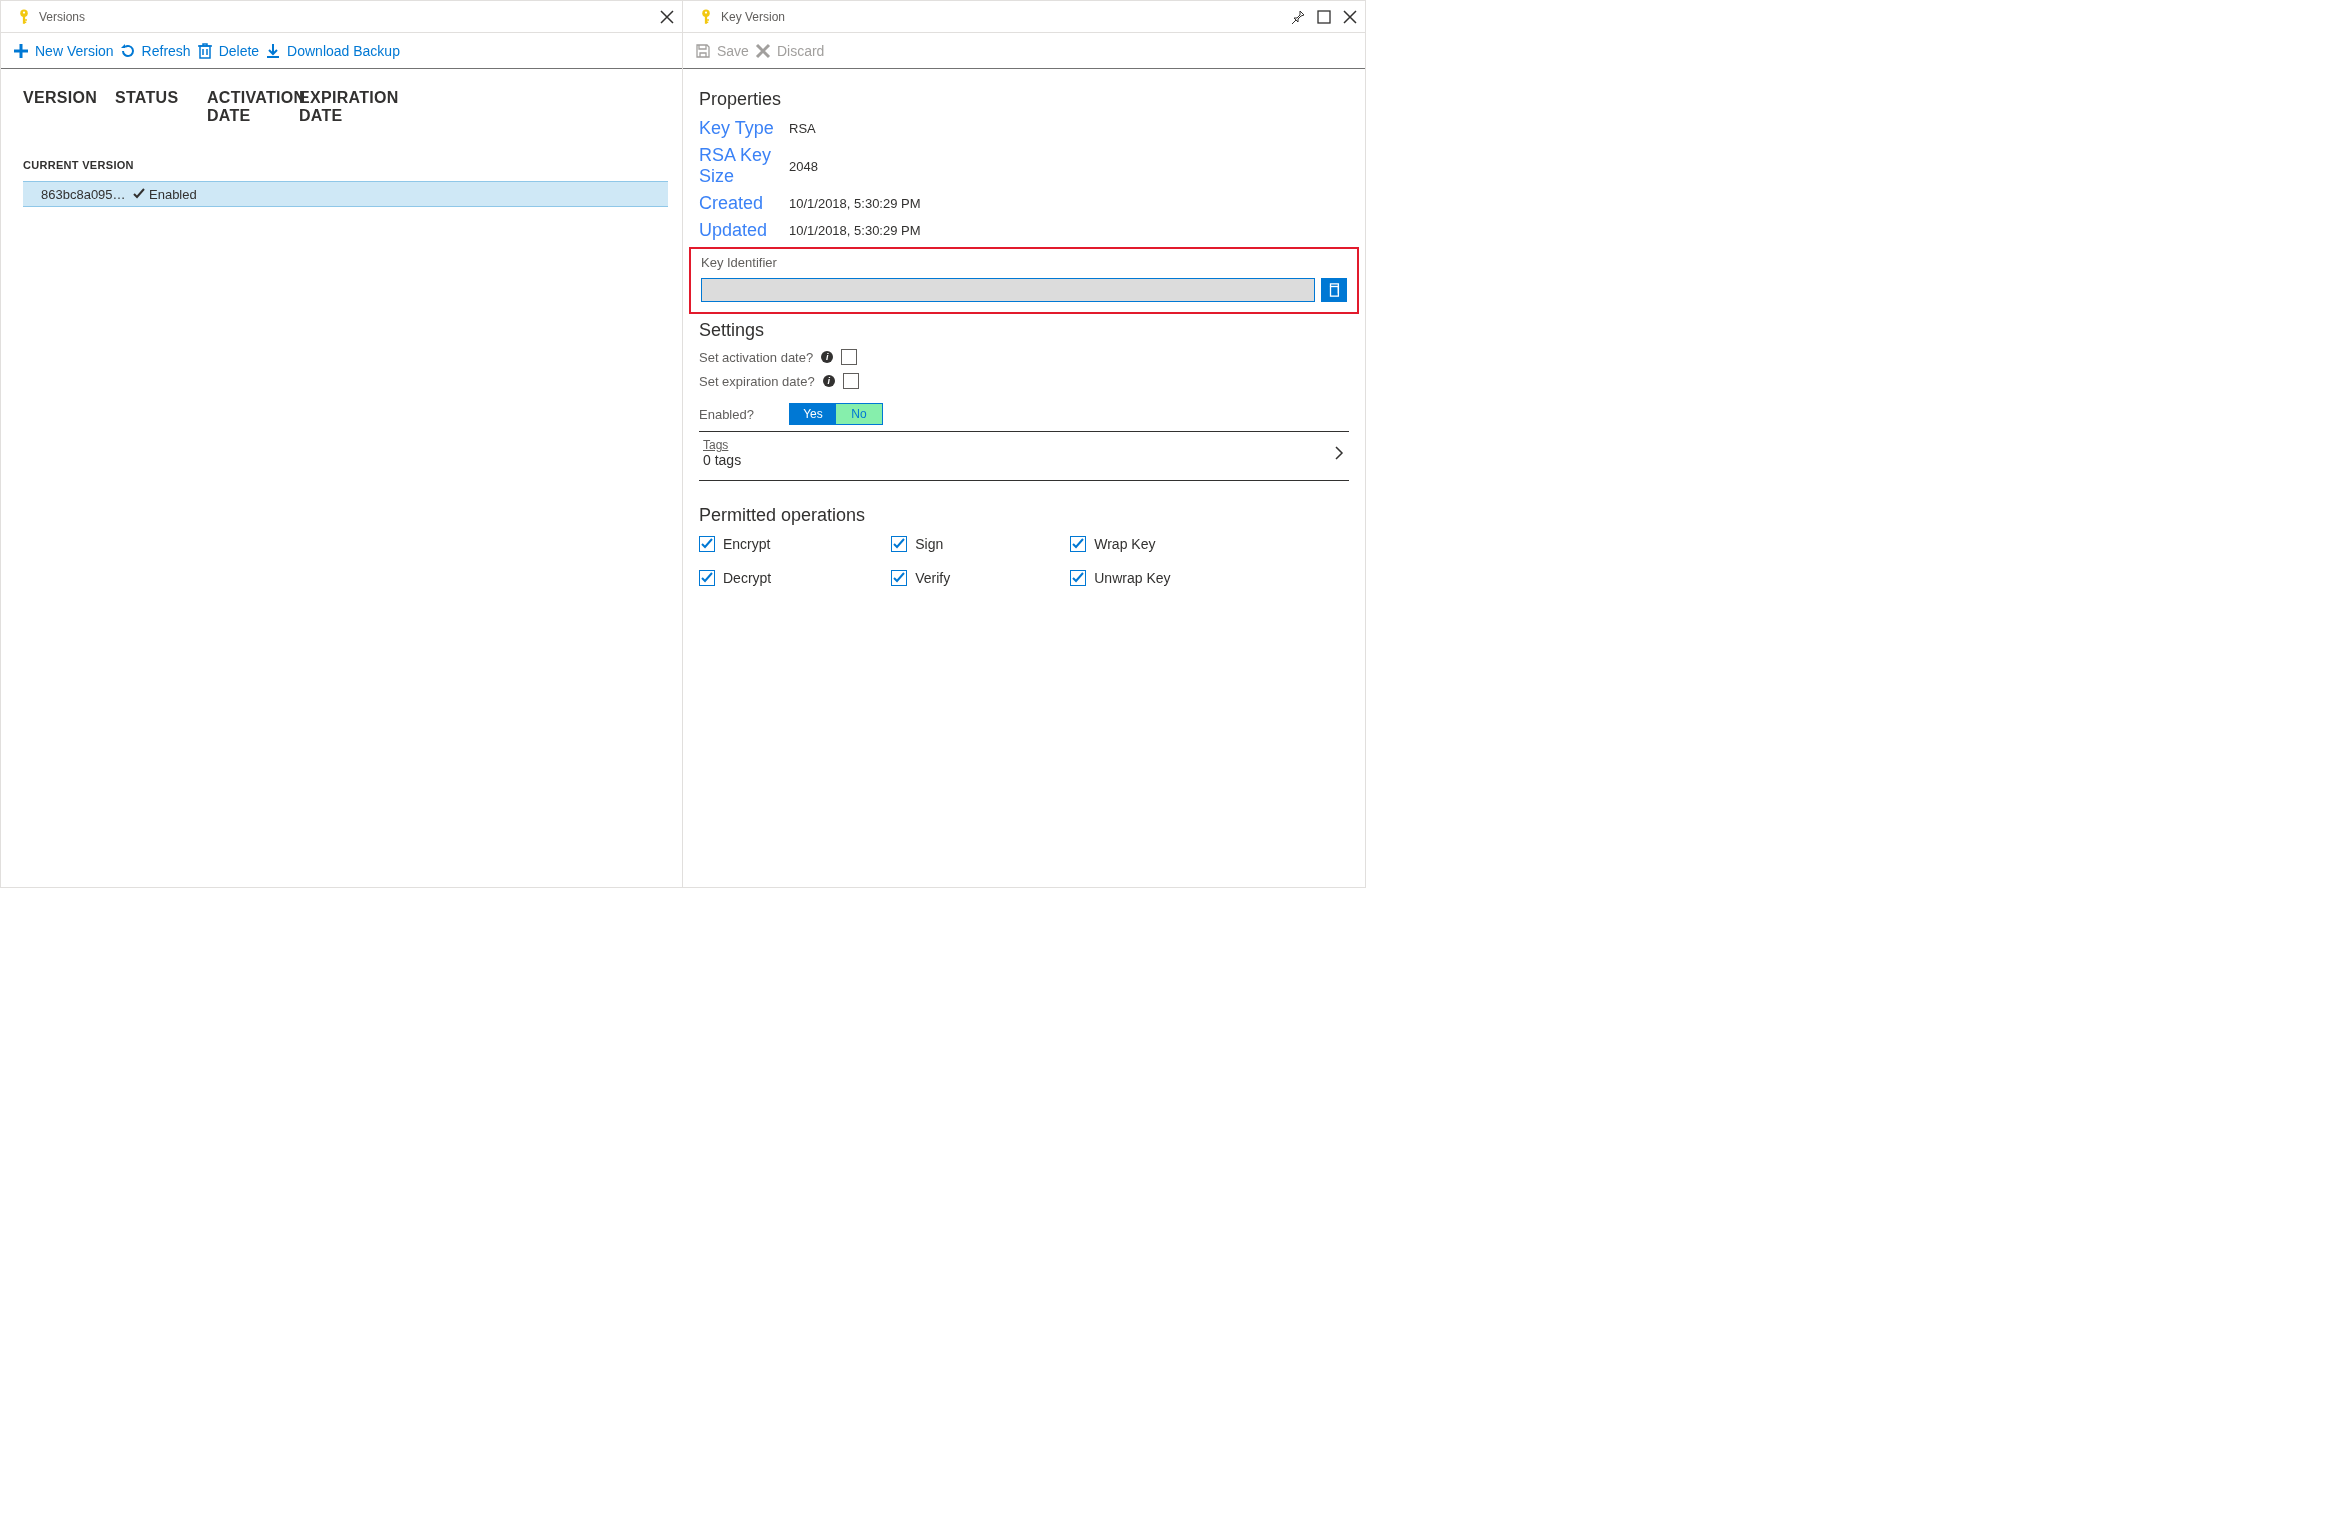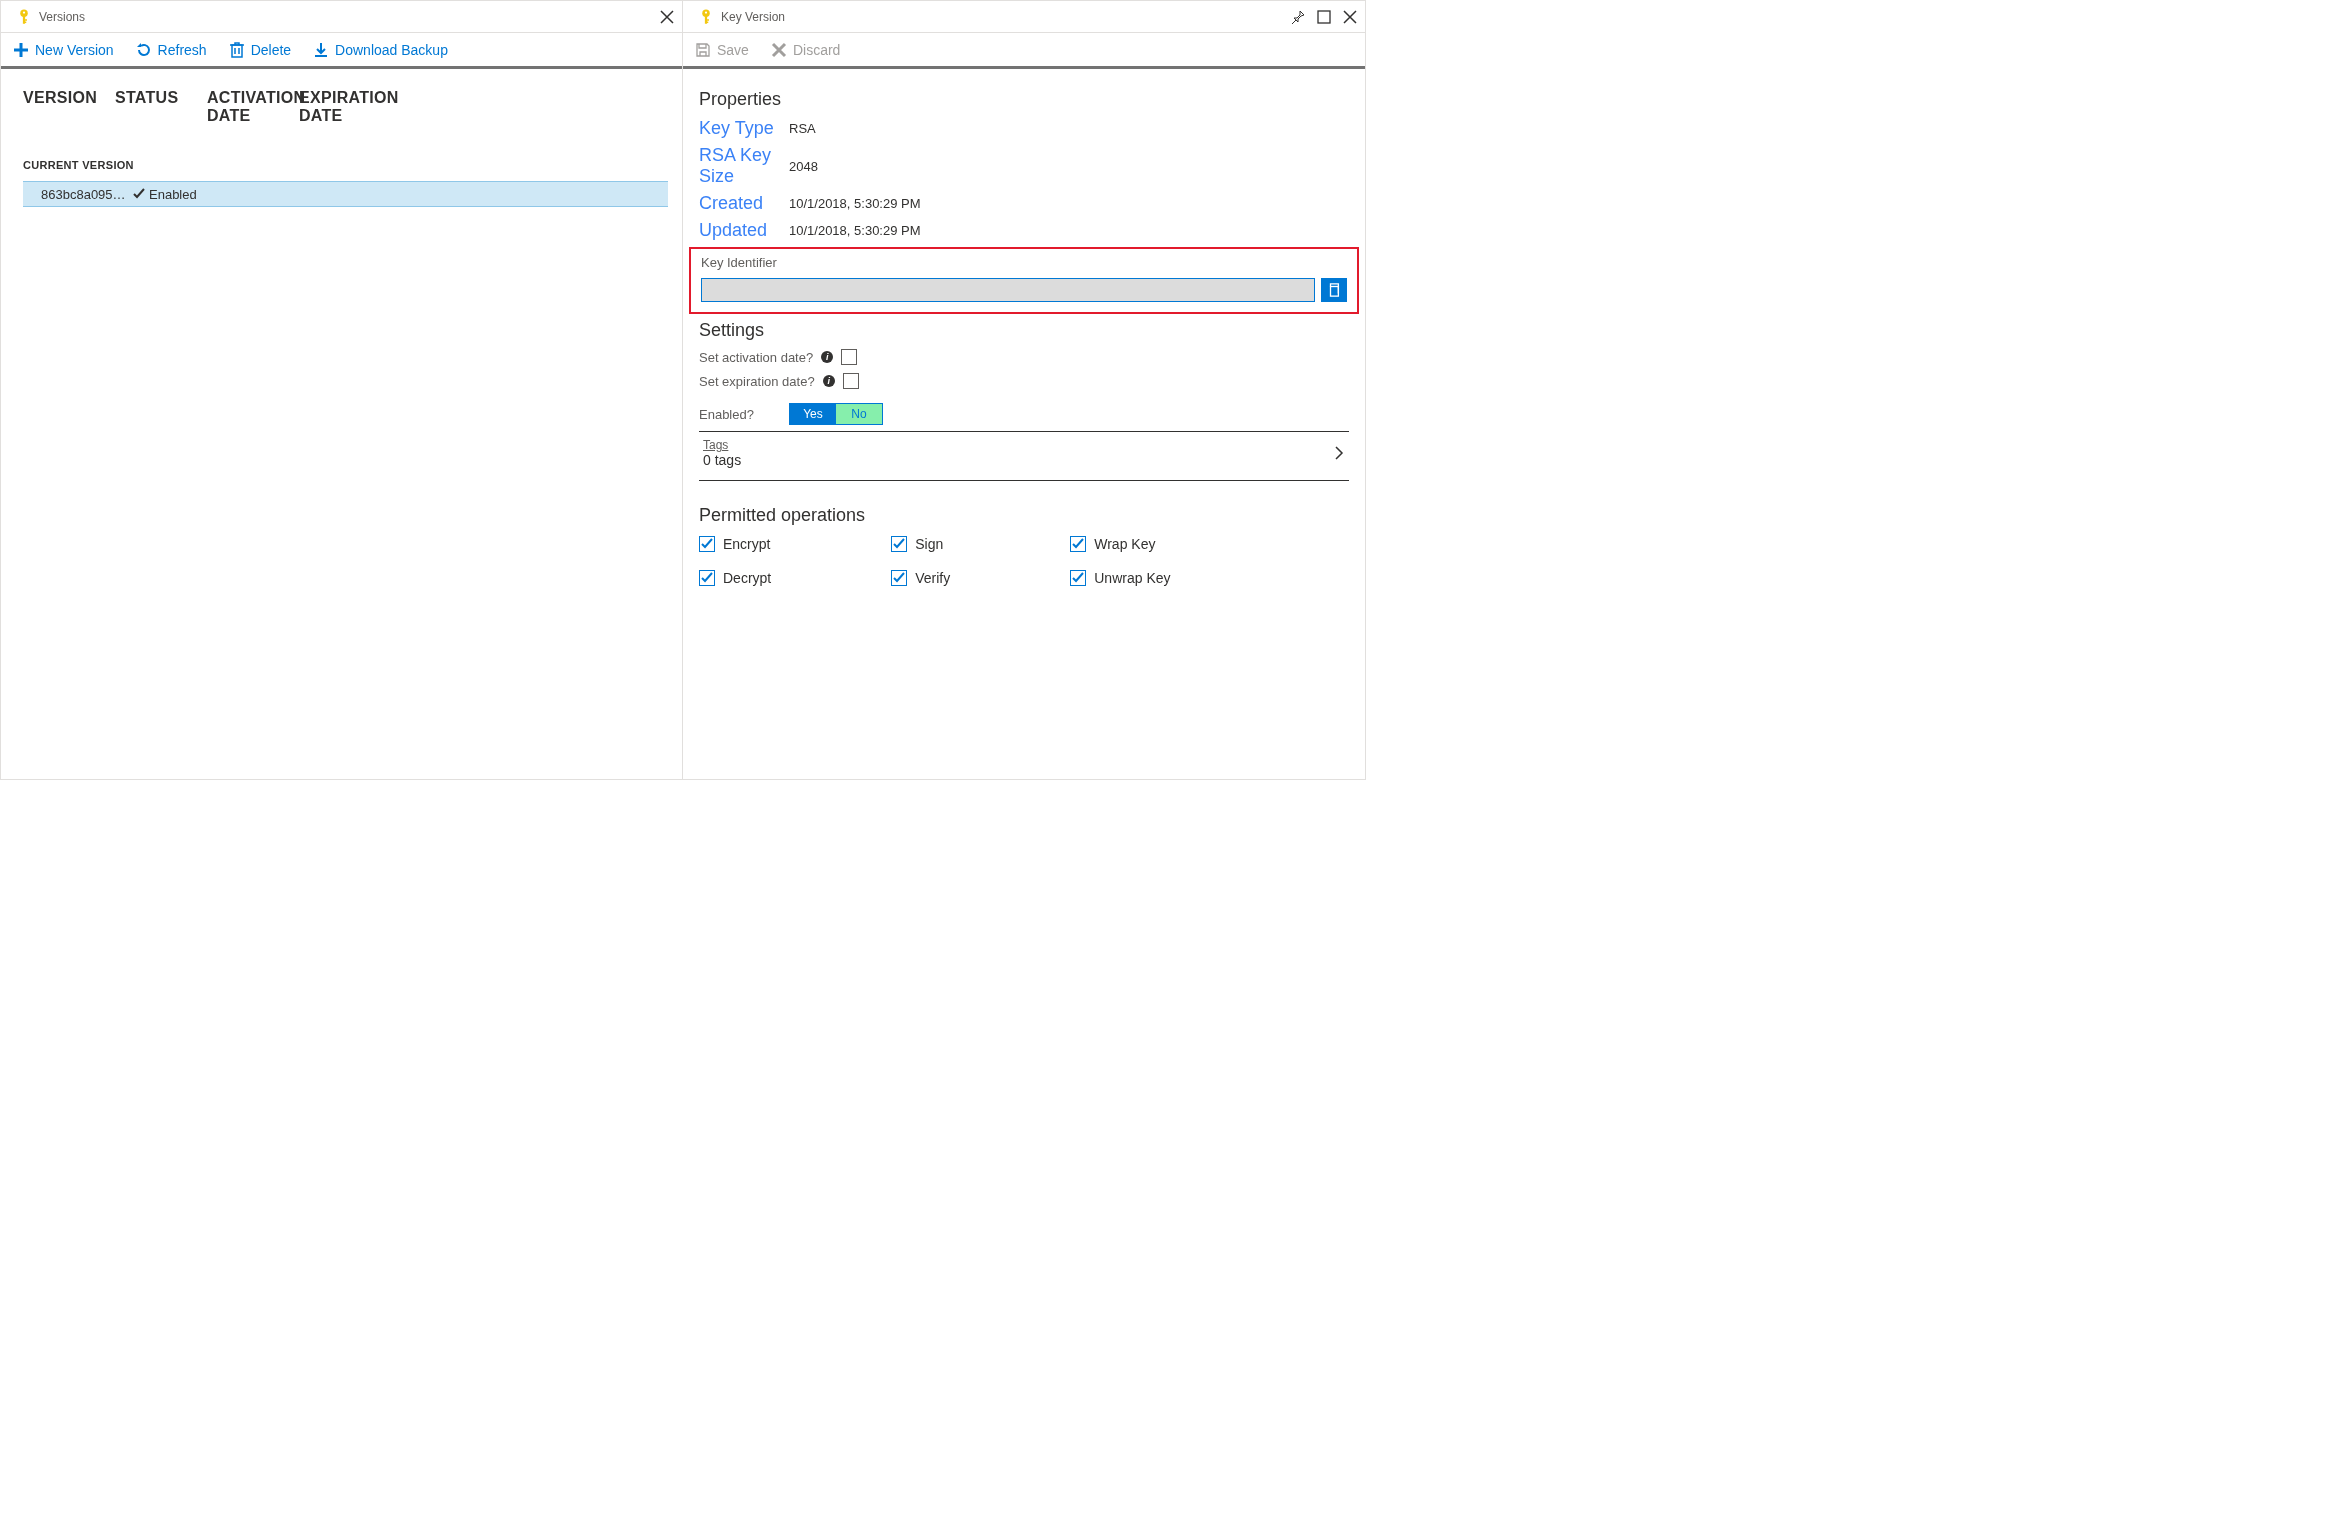--- a/index.html
+++ b/index.html
@@ -7,21 +7,21 @@
     margin: 0; padding: 0;
     font-family: "Segoe UI", -apple-system, "Helvetica Neue", Arial, sans-serif;
     font-size: 14px;
     color: #323130;
     background: #ffffff;
     height: 100%;
   }
   .app {
     display: flex;
     width: 1366px; 
-    height: 780px;
+    height: 888px;
     border: 1px solid #e1dfdd;
   }
   .pane { display: flex; flex-direction: column; }
   .left-pane { width: 50%; border-right: 1px solid #e1dfdd; }
   .right-pane { width: 50%; }
 
   
   .blade-header {
     display: flex; align-items: center;
     height: 32px;
@@ -36,22 +36,22 @@
   .key-icon { width: 18px; height: 20px; }
   .win-btns { margin-left: auto; display: flex; gap: 8px; }
   .win-btn { width: 18px; height: 18px; display: flex; align-items: center; justify-content: center; cursor: pointer; }
   .win-btn svg { width: 14px; height: 14px; }
 
   
   .cmd-bar {
     display: flex; align-items: center;
     height: 36px;
     padding: 0 12px;
-    border-bottom: 3px solid #737373;
-    gap: 22px;
+    border-bottom: 1px solid #737373;
+    gap: 6px;
   }
   .cmd {
     display: flex; align-items: center; gap: 6px;
     font-size: 14px; cursor: pointer;
   }
   .cmd.blue { color: #0078d4; }
   .cmd.disabled { color: #a19f9d; cursor: default; }
   .cmd svg { width: 16px; height: 16px; }
 
   

